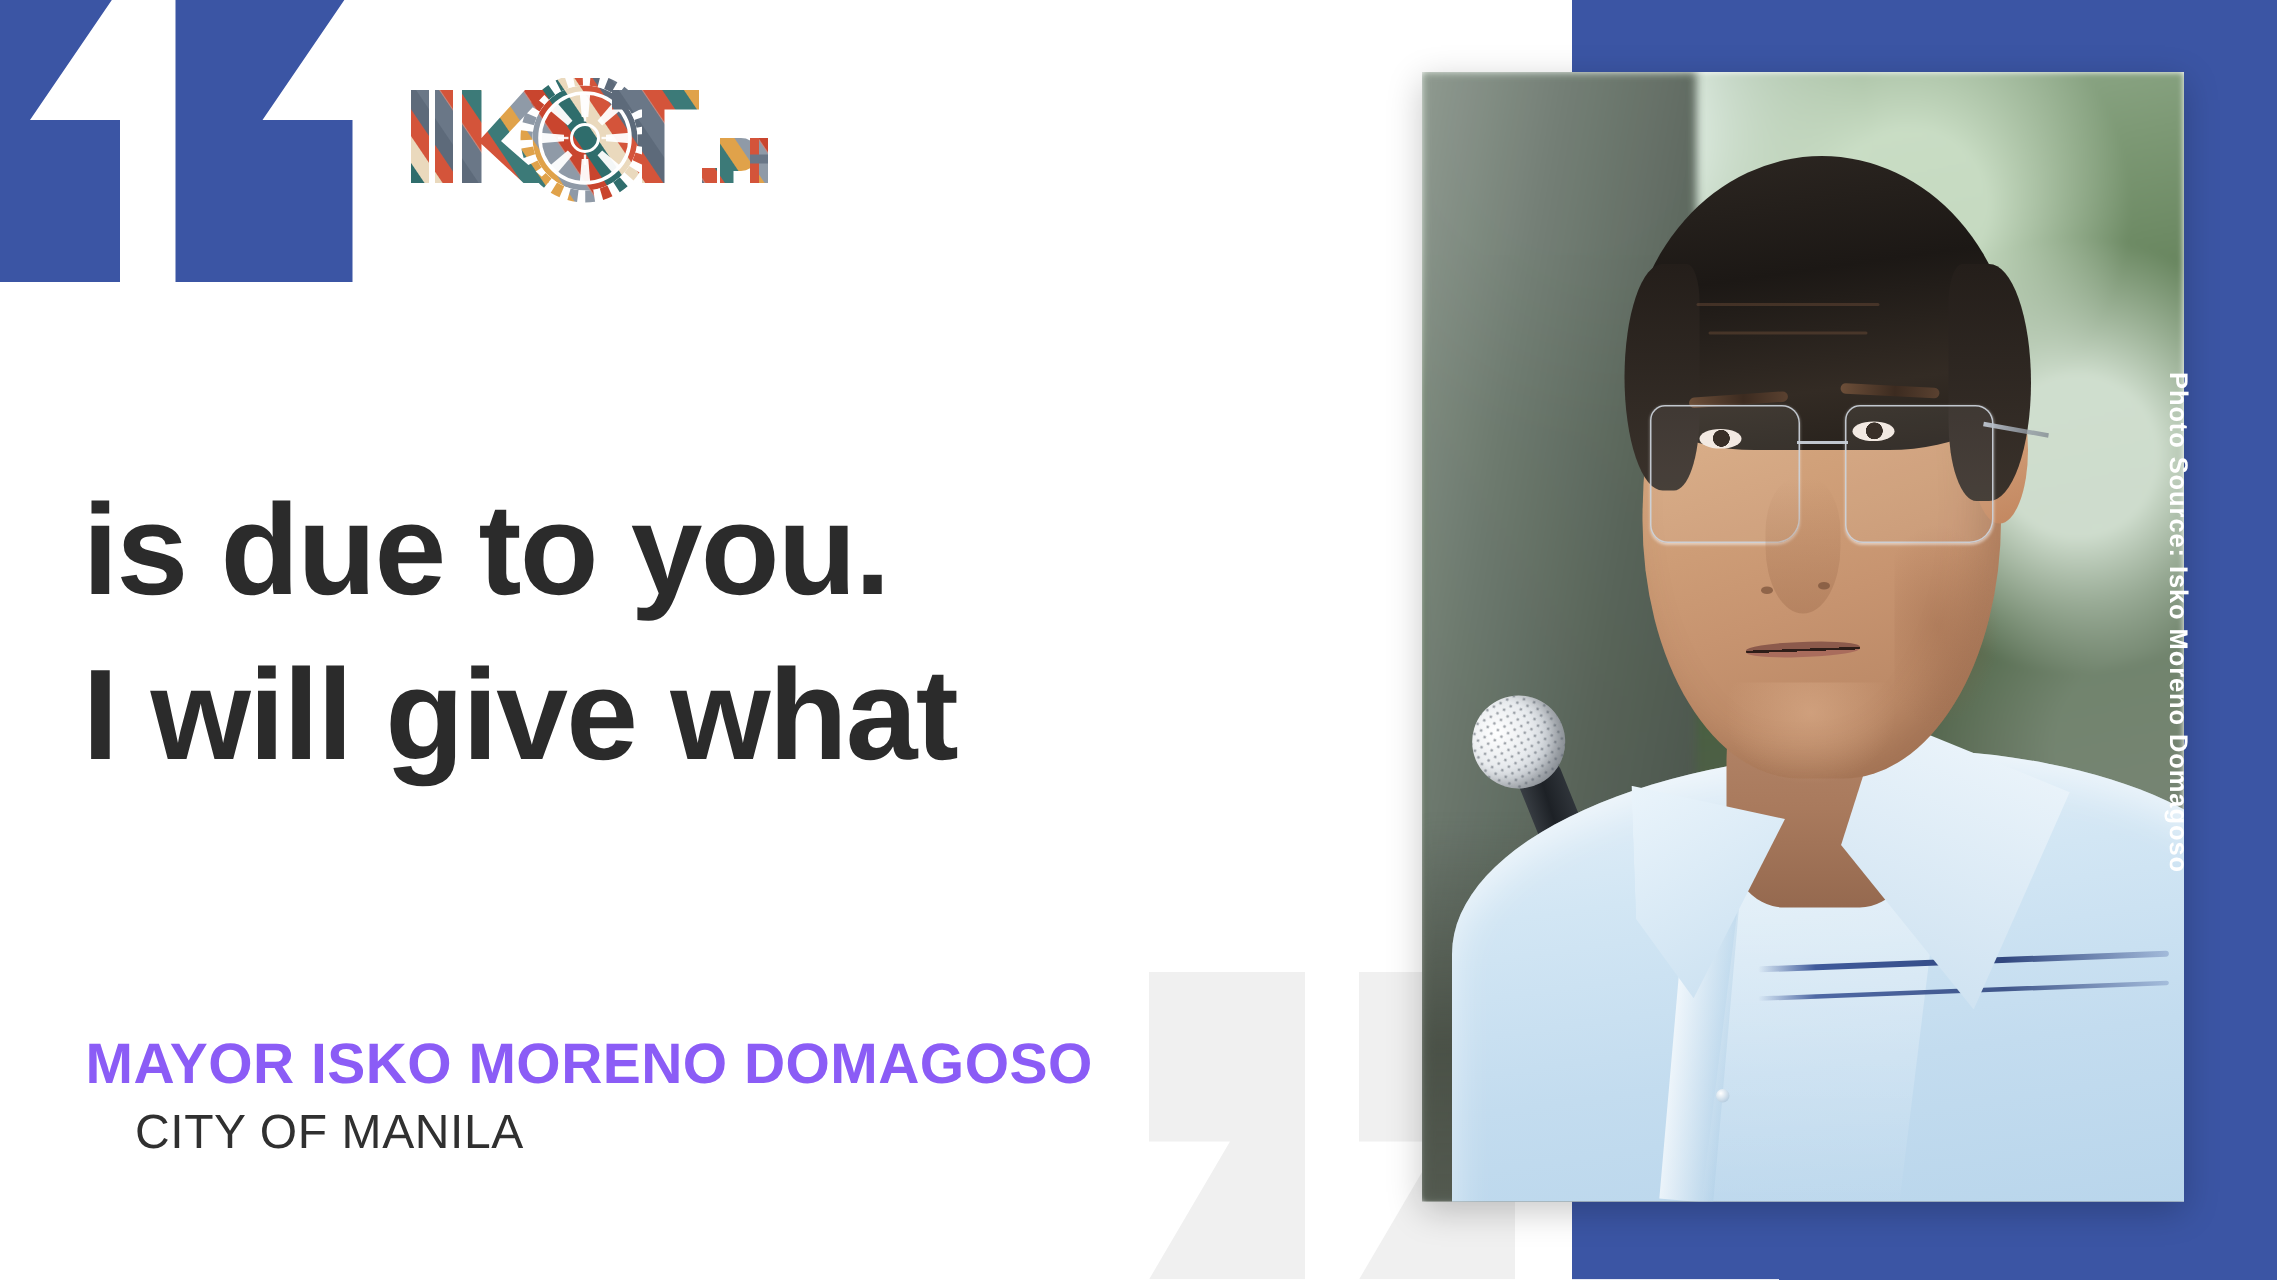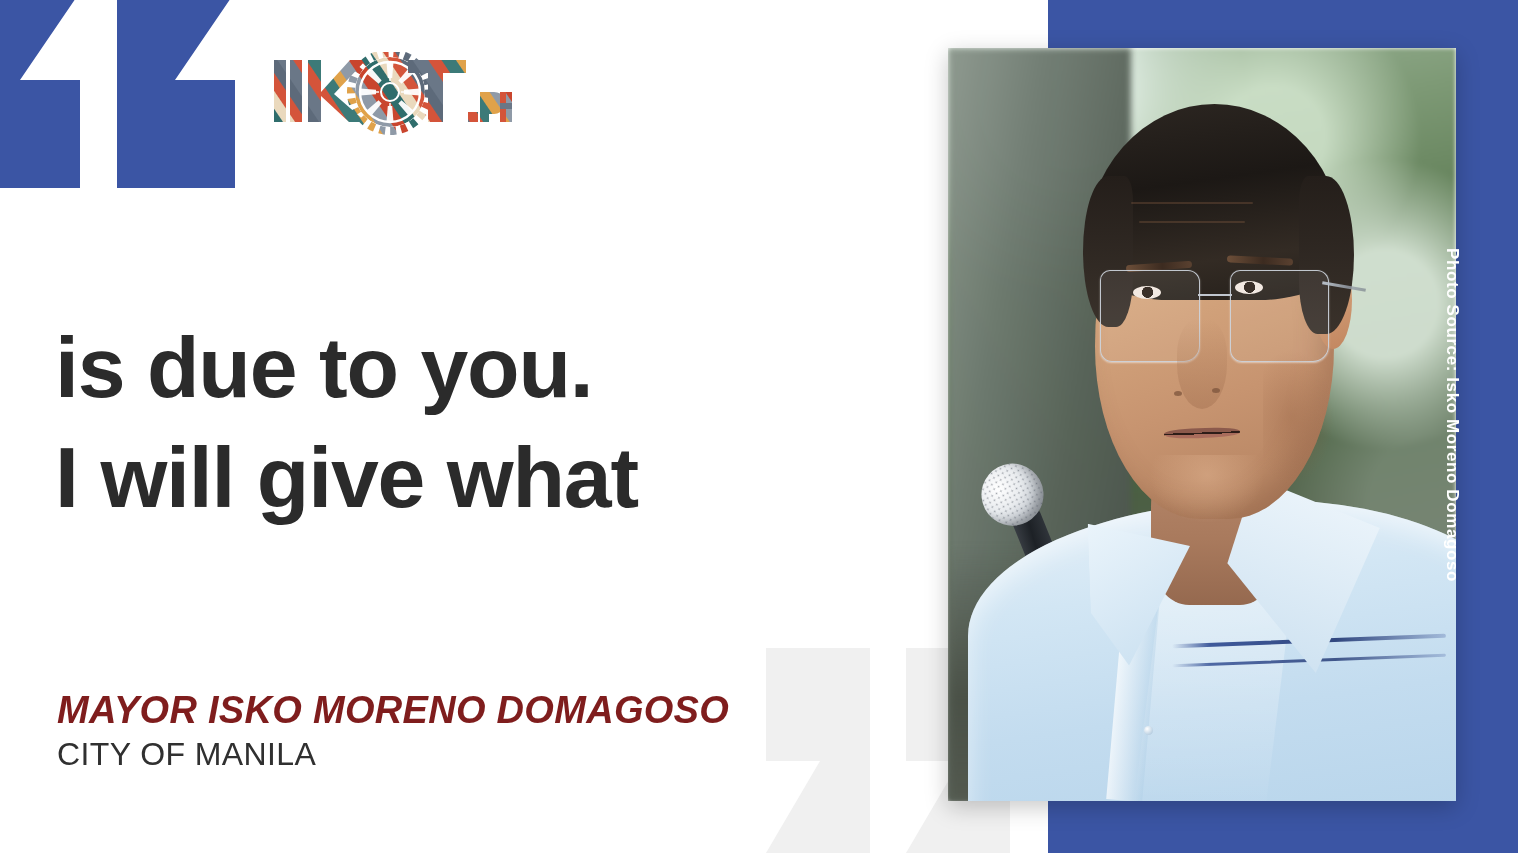--- a/index.html
+++ b/index.html
@@ -23,26 +23,26 @@
   .quote-text{
     position:absolute;left:55px;top:312px;width:830px;
     font-size:86px;line-height:1.28;font-weight:700;color:#2b2b2b;
     letter-spacing:-1.2px;
   }
   .quote-line{display:block;white-space:nowrap;}
 
   
   .attrib{position:absolute;left:57px;top:688px;width:830px;}
   .attrib-name{
-    font-size:38px;font-weight:700;color:#7f1d1d;letter-spacing:0.3px;
-    line-height:1.18;white-space:nowrap;font-style:italic;
+    font-size:38px;font-weight:700;color:#8b5cf6;letter-spacing:0.3px;
+    line-height:1.18;white-space:nowrap;
   }
   .attrib-sub{
     font-size:32px;font-weight:400;color:#303030;letter-spacing:0.4px;
-    line-height:1.2;margin-top:2px;white-space:nowrap;
+    line-height:1.2;margin-top:2px;white-space:nowrap;margin-left:33px;
   }
 
   
   .blue-panel{position:absolute;left:1048px;top:0;width:470px;height:853px;background:#3b55a4;}
 
   
   .photo-source{
     position:absolute;left:1462px;top:248px;
     color:#ffffff;font-size:17px;font-weight:700;letter-spacing:0.6px;
     white-space:nowrap;

